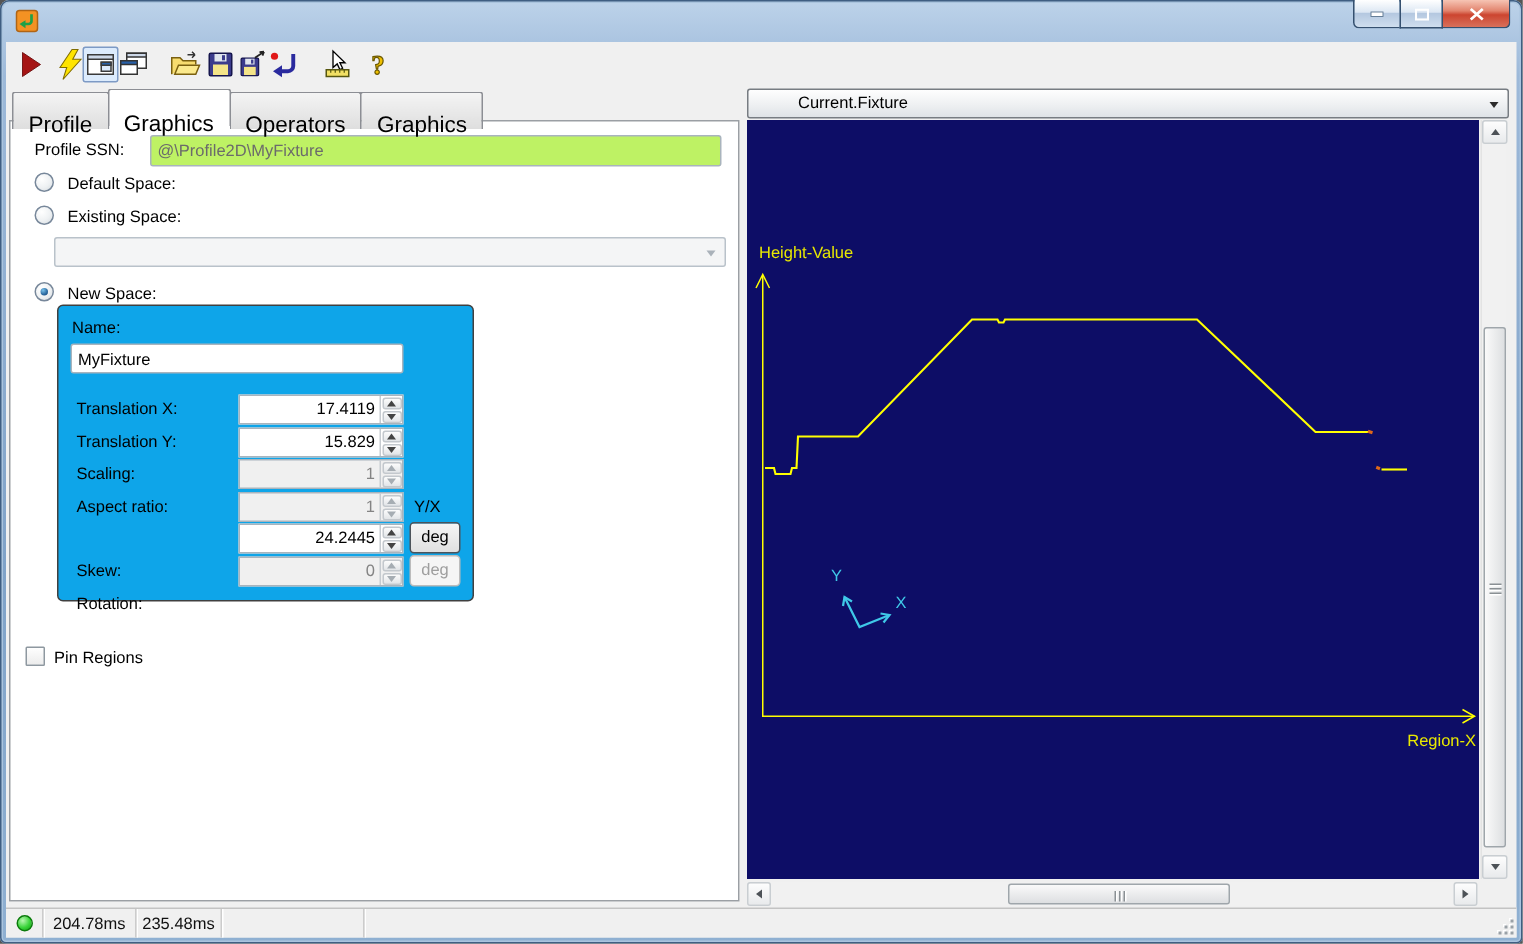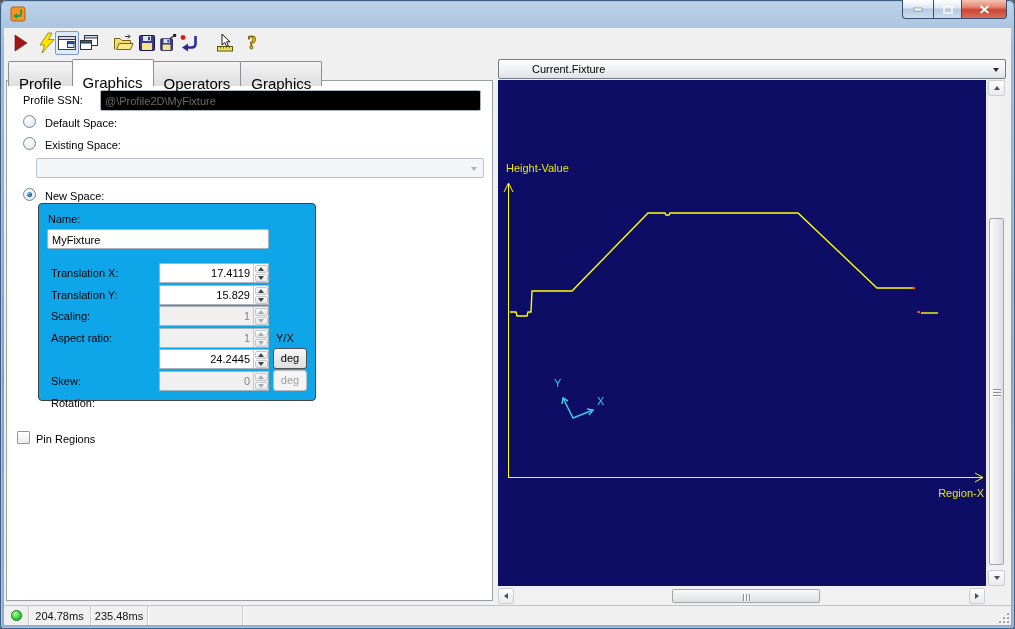--- a/index.html
+++ b/index.html
@@ -42,21 +42,21 @@
   .tab.active { height:23px; margin-top:0; line-height:22px; background:#fff; position:relative; z-index:4; }
 
   .left-page { position:absolute; left:2px; top:52px; width:487px; height:521px;
                background:#fff; border:1px solid #9b9fa4; z-index:1; }
 
   .lbl { position:absolute; font-size:11px; color:#000; line-height:14px; white-space:nowrap; }
 
   .tfield { position:absolute; border:1px solid #a9b4bd; border-radius:2px; background:#fff; }
   .tfield input { width:100%; height:100%; border:none; outline:none; background:transparent;
                   font-family:"Liberation Sans",sans-serif; font-size:11px; color:#000; padding:0 4px; }
-  .tfield.disabled { background:#000000; }
+  .tfield.disabled { background:#bef264; }
   .tfield.disabled input { color:#6b6b6b; }
 
   .radio { position:absolute; width:13px; height:13px; border-radius:50%;
            border:1px solid #77879a; background:radial-gradient(circle at 35% 30%,#ffffff 0%,#eef1f3 55%,#d4dade 100%); }
   .radio .dot { position:absolute; left:3px; top:3px; width:5px; height:5px; border-radius:50%;
            background:radial-gradient(circle at 35% 30%,#79c1ea 0%,#2a689f 60%,#173f6e 100%); }
 
   .combo { position:absolute; height:20px; border:1px solid #777c82; border-radius:2px;
            background:linear-gradient(180deg,#fefefe,#eef0f2 55%,#dfe3e7);
            font-size:11px; line-height:18px; padding:0 18px 0 5px; color:#000; }

